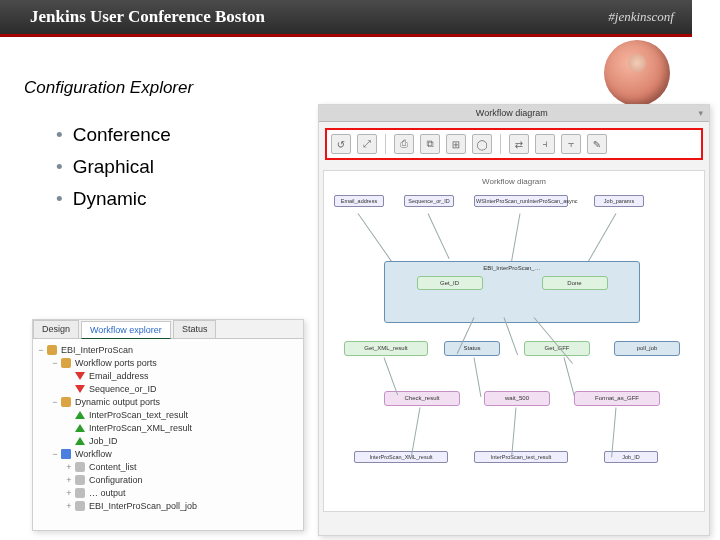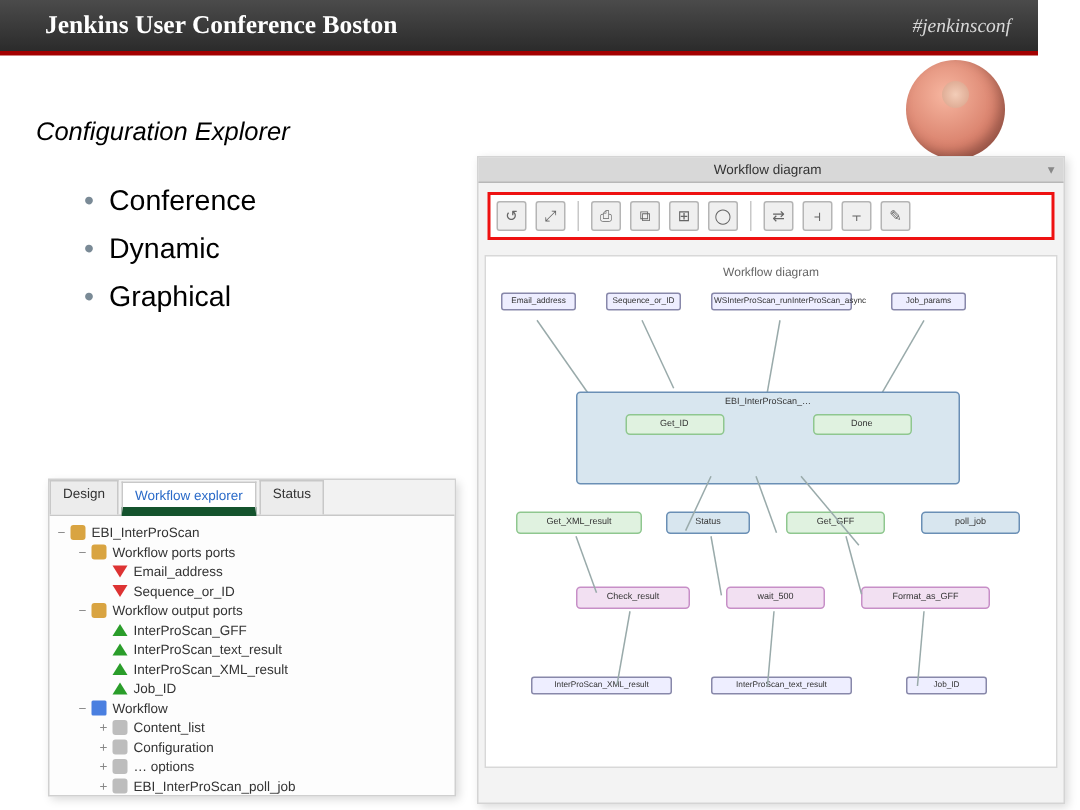--- a/index.html
+++ b/index.html
@@ -15,21 +15,21 @@
   .title{position:absolute;top:44px;left:42px;font-size:26px;font-weight:bold;color:#000}
   .subtitle{position:absolute;top:78px;left:24px;font-size:17px;font-style:italic;color:#000}
   
   .bullets{position:absolute;top:114px;left:56px;font-size:19px;color:#000}
   .bullets .row{margin:10px 0}
   .bullets .dot{color:#7a8a96;margin-right:10px}
   
   .shot-left{position:absolute;left:32px;top:319px;width:270px;height:210px;background:#fdfdfd;border:1px solid #d0d0d0;box-shadow:2px 2px 6px rgba(0,0,0,.15);font-size:9px;color:#333}
   .tabs{display:flex;border-bottom:1px solid #c8c8c8;background:#f2f2f2}
   .tab{padding:3px 8px;border:1px solid #c8c8c8;border-bottom:none;margin-right:2px;background:#ececec}
-  .tab.active{background:#fff;color:#2a6ac8;border-bottom:6px solid #14532d;position:relative;top:1px}
+  .tab.active{background:#fff;color:#2a6ac8;border-bottom:1px solid #14532d;position:relative;top:1px}
   .tree{padding:4px 2px 2px 4px}
   .tree .node{display:flex;align-items:center;padding:1.5px 0}
   .tree .indent1{padding-left:14px}
   .tree .indent2{padding-left:28px}
   .ic{width:10px;height:10px;margin-right:4px;display:inline-block;border-radius:2px}
   .ic-fld{background:#d9a441}
   .ic-dn{width:0;height:0;border-left:5px solid transparent;border-right:5px solid transparent;border-top:8px solid #d33;border-radius:0}
   .ic-up{width:0;height:0;border-left:5px solid transparent;border-right:5px solid transparent;border-bottom:8px solid #2a9d2a;border-radius:0}
   .ic-svc{background:#4a7fe0;border-radius:1px}
   .ic-doc{background:#bdbdbd}
@@ -59,22 +59,22 @@
   <div class="hdr">
     <span class="hdr-title">Jenkins User Conference Boston</span>
     <span class="hdr-tag">#jenkinsconf</span>
   </div>
   <div class="logo"></div>
 
   <div class="subtitle">Configuration Explorer</div>
 
   <div class="bullets">
     <div class="row"><span class="dot">•</span><span>Conference</span></div>
+    <div class="row"><span class="dot">•</span><span>Graphical</span></div>
     <div class="row"><span class="dot">•</span><span>Dynamic</span></div>
-    <div class="row"><span class="dot">•</span><span>Graphical</span></div>
   </div>
 
   <div class="shot-left">
     <div class="tabs">
       <div class="tab">Design</div>
       <div class="tab active">Workflow explorer</div>
       <div class="tab">Status</div>
     </div>
     <div class="tree" id="tree">
         <div class="node indent0">
@@ -93,26 +93,21 @@
           <span>Email_address</span>
         </div>
         <div class="node indent2">
           <span class="tw"></span>
           <span class="ic ic-dn"></span>
           <span>Sequence_or_ID</span>
         </div>
         <div class="node indent1">
           <span class="tw">−</span>
           <span class="ic ic-fld"></span>
-          <span>Workflow output ports</span>
-        </div>
-        <div class="node indent2">
-          <span class="tw"></span>
-          <span class="ic ic-up"></span>
-          <span>InterProScan_GFF</span>
+          <span>Dynamic output ports</span>
         </div>
         <div class="node indent2">
           <span class="tw"></span>
           <span class="ic ic-up"></span>
           <span>InterProScan_text_result</span>
         </div>
         <div class="node indent2">
           <span class="tw"></span>
           <span class="ic ic-up"></span>
           <span>InterProScan_XML_result</span>
@@ -133,21 +128,21 @@
           <span>Content_list</span>
         </div>
         <div class="node indent2">
           <span class="tw">+</span>
           <span class="ic ic-doc"></span>
           <span>Configuration</span>
         </div>
         <div class="node indent2">
           <span class="tw">+</span>
           <span class="ic ic-doc"></span>
-          <span>… options</span>
+          <span>… output</span>
         </div>
         <div class="node indent2">
           <span class="tw">+</span>
           <span class="ic ic-doc"></span>
           <span>EBI_InterProScan_poll_job</span>
         </div>
       </div>
   </div>
 
   <div class="shot-right">

